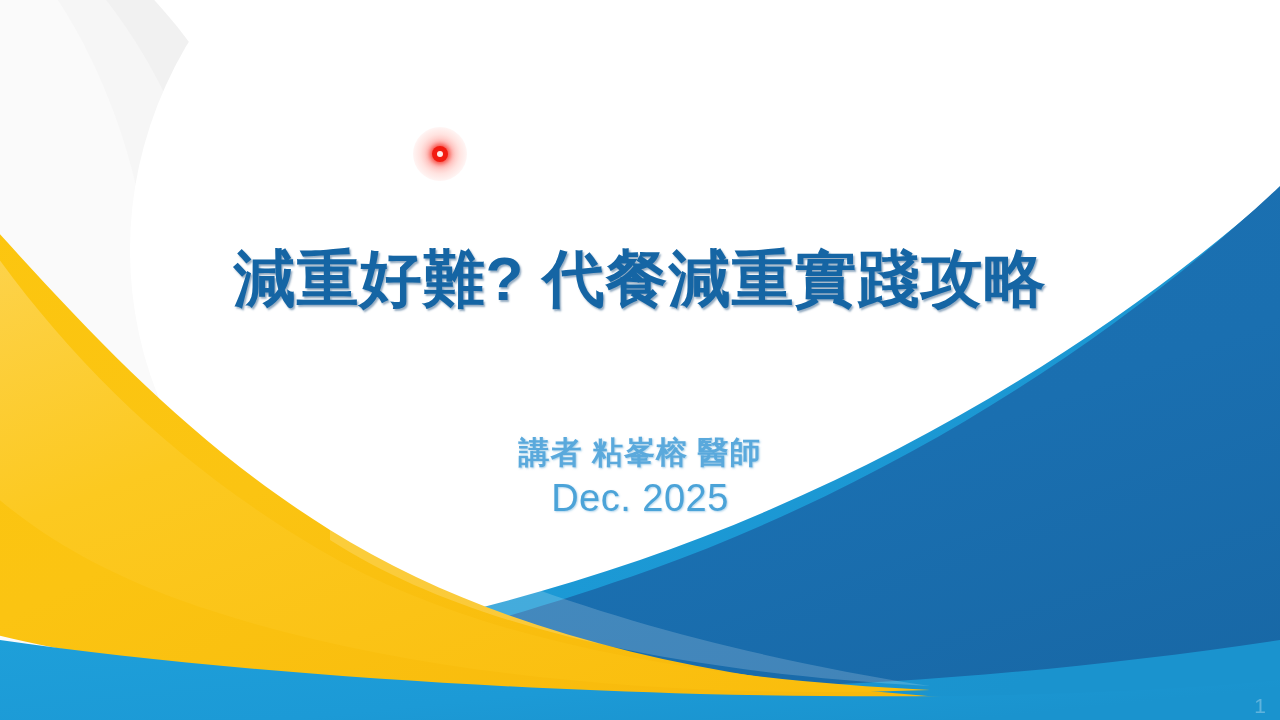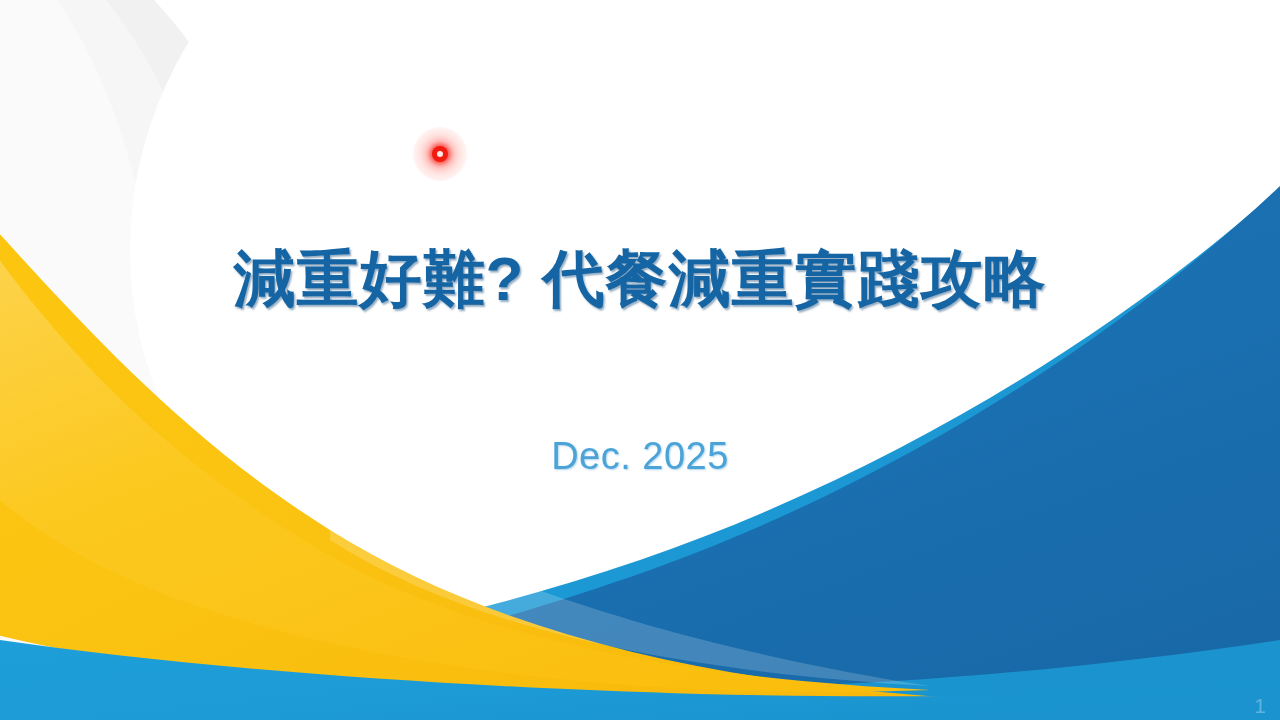--- a/index.html
+++ b/index.html
@@ -197,20 +197,21 @@
       <path d="M 330 540 C 470 630 680 672 930 686 C 760 660 560 610 420 540
                C 385 522 355 506 330 490 Z" fill="#ffffff" opacity="0.18"></path>
     </g>
   </svg>
 
   <div class="title-block">
     <h1 class="slide-title">減重好難? 代餐減重實踐攻略</h1>
   </div>
 
   <div class="subtitle-block">
+    <p class="presenter">講者 粘峯榕 醫師</p>
     <p class="talk-date">Dec. 2025</p>
   </div>
 
   <div id="laser-pointer" style="left: 440px; top: 154px;">
     <div class="glow"></div>
     <div class="ring"></div>
     <div class="core"></div>
   </div>
 
   <div id="slide-number">1</div>

